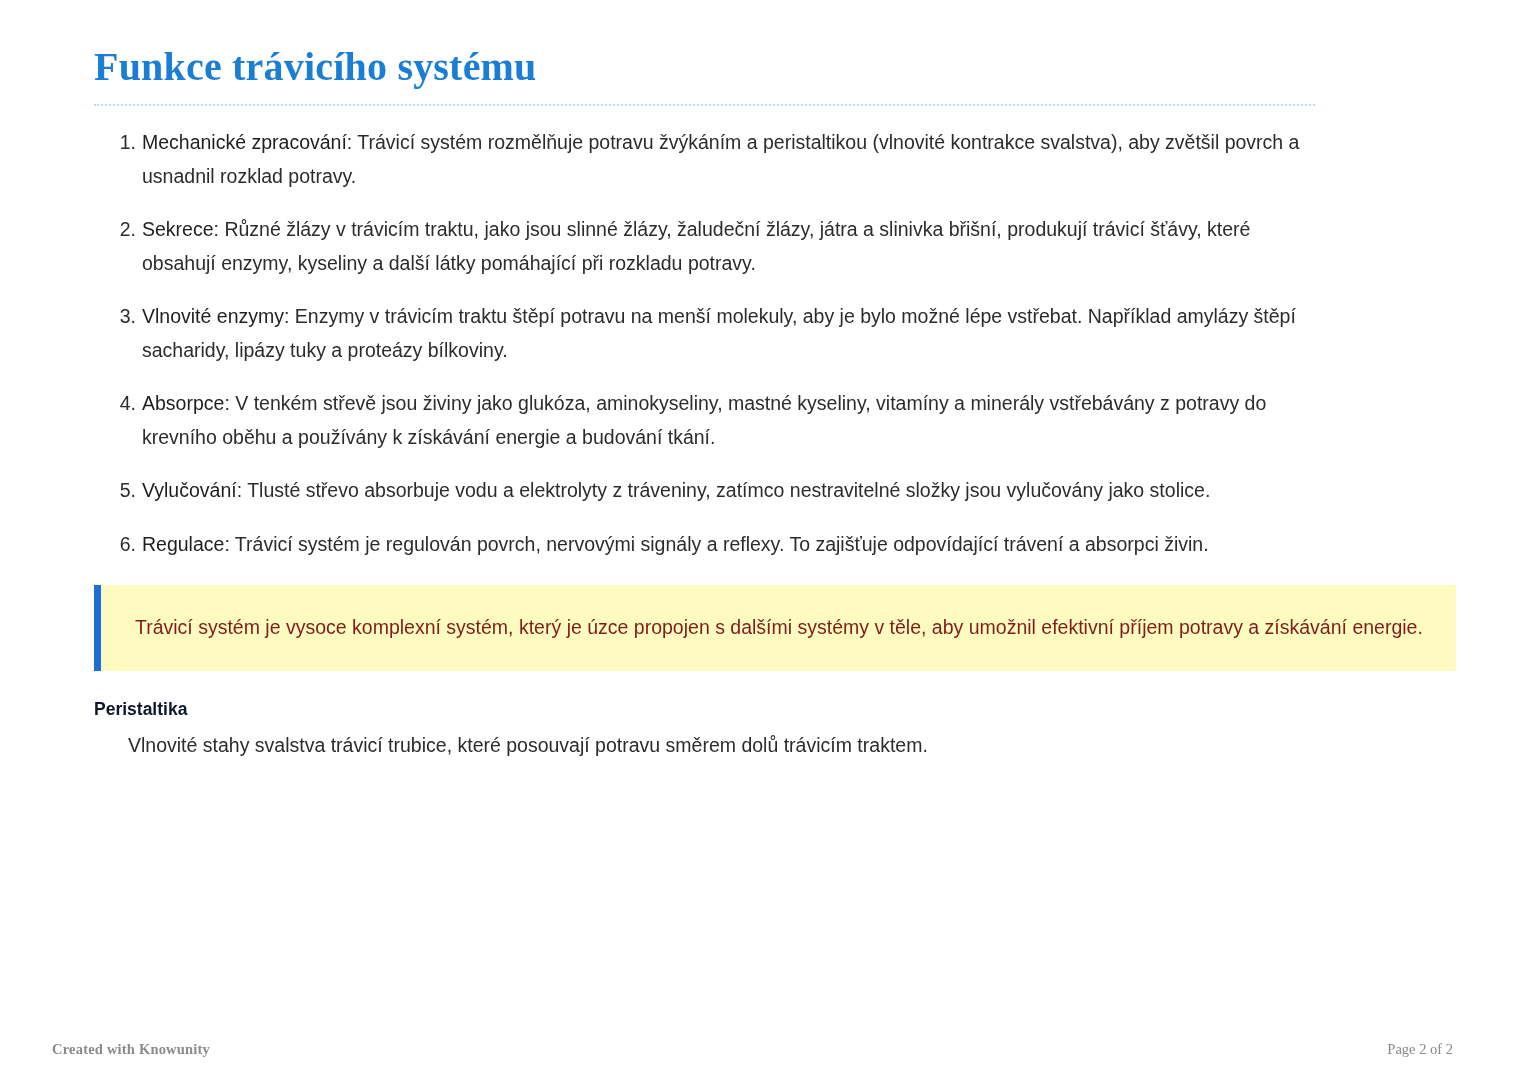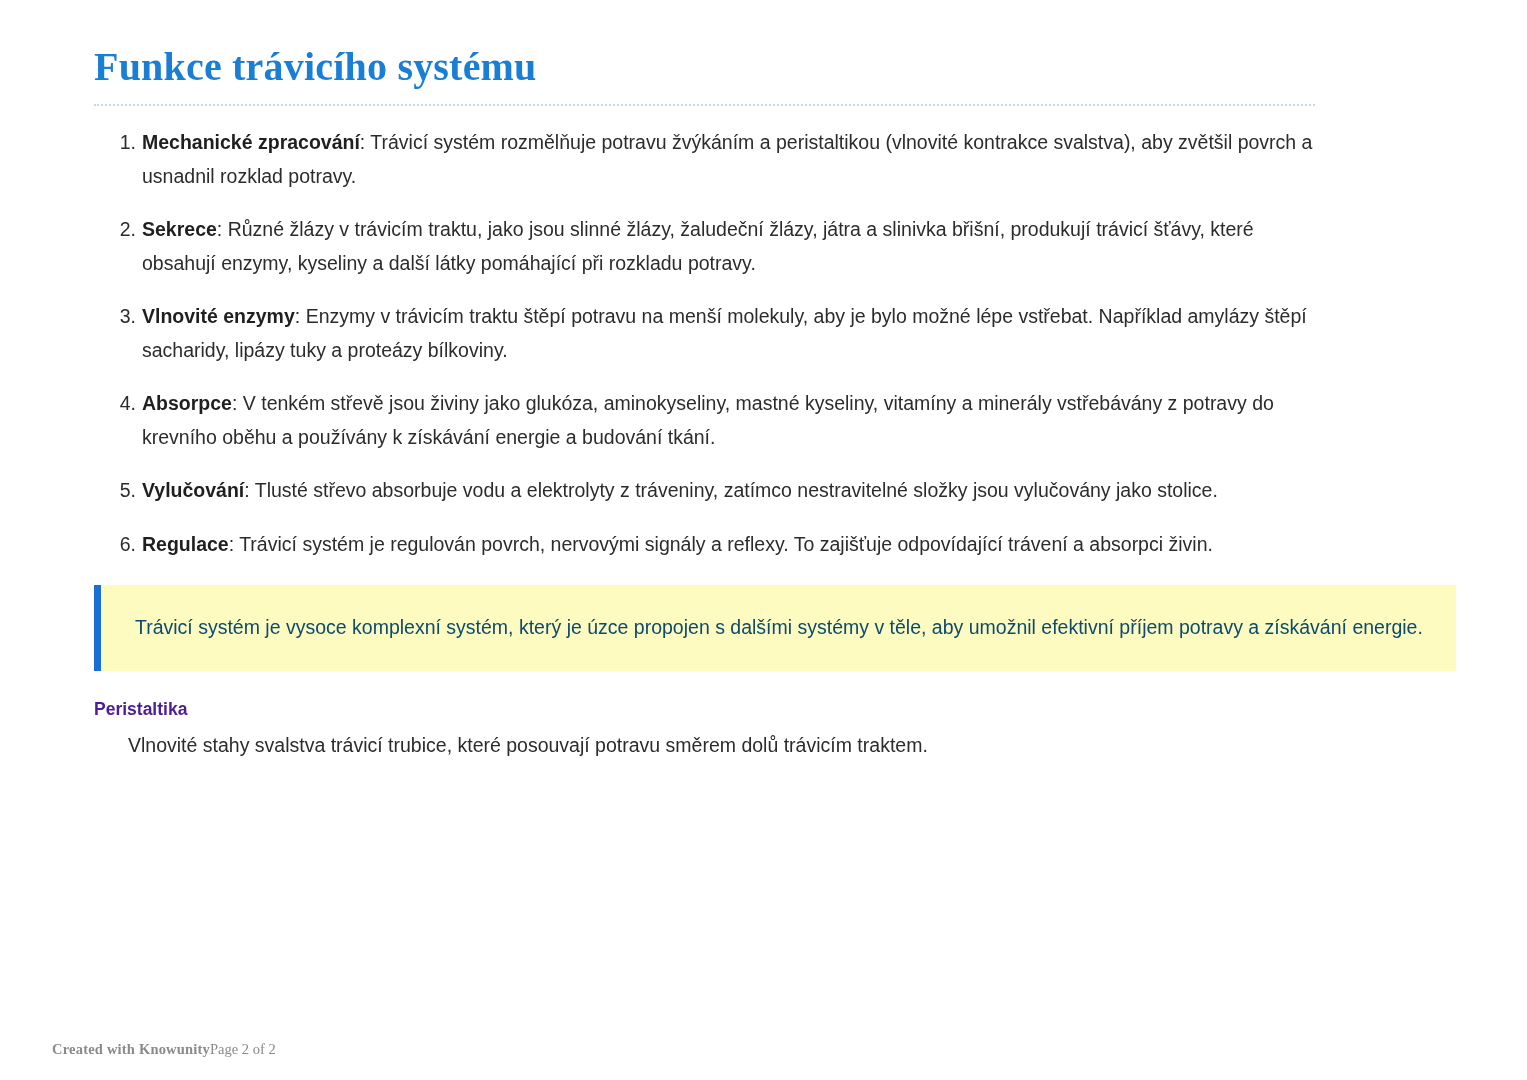--- a/index.html
+++ b/index.html
@@ -52,58 +52,59 @@
   ol.main-list > li .num {
     position: absolute;
     left: -36px;
     top: 0;
     width: 30px;
     text-align: right;
     color: #2c2c2c;
     font-size: 19.5px;
   }
   ol.main-list > li b {
-    font-weight: bold;
+    font-weight: normal;
     color: #1f1f1f;
   }
   .callout {
     margin: 24px 0 13px 0;
     background: #fdfbbf;
     border-left: 7px solid #1a6fd4;
     padding: 26px 30px 26px 34px;
     box-sizing: border-box;
     width: 1362px;
     font-size: 19.5px;
     line-height: 1.72;
-    color: #0c4a6e;
+    color: #7f1d1d;
   }
   .section {
     margin-top: 28px;
   }
   .section h3 {
     margin: 0 0 10px 0;
     font-size: 17.5px;
-    color: #4c1d95;
+    color: #0f172a;
     font-weight: bold;
   }
   .section p {
     margin: 0;
     font-size: 19.5px;
     line-height: 1.6;
     color: #2c2c2c;
     padding-left: 34px;
   }
   .footer {
     position: absolute;
     left: 0;
     bottom: 22px;
     width: 1527px;
     box-sizing: border-box;
     padding: 0 74px 0 52px;
     display: flex;
+    justify-content: space-between;
     align-items: flex-end;
   }
   .footer .brand {
     font-family: "Liberation Serif", serif;
     font-weight: bold;
     font-size: 14.5px;
     color: #8a8a8a;
     letter-spacing: 0.2px;
   }
   .footer .pageno {

